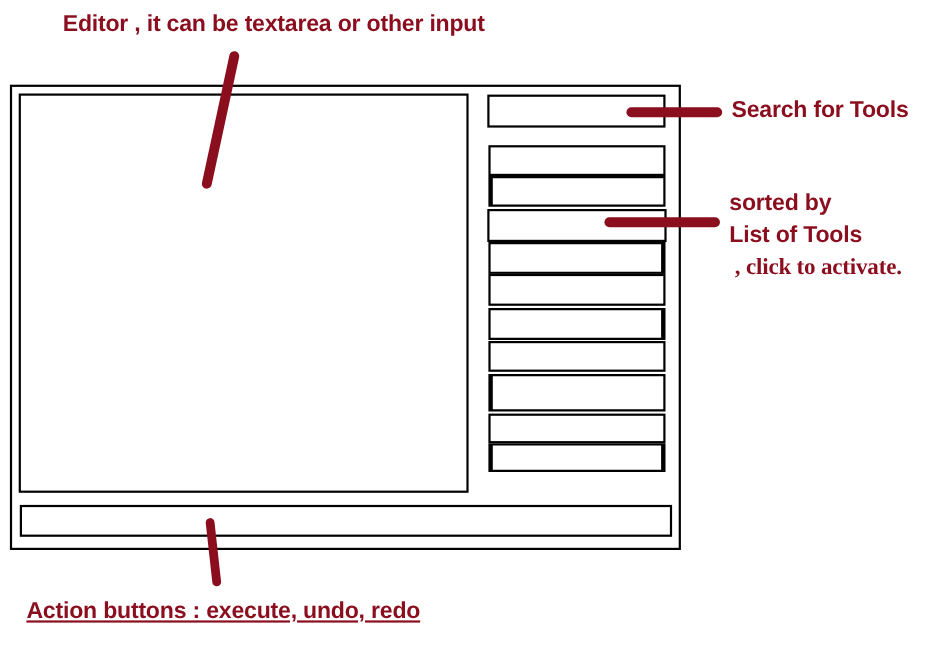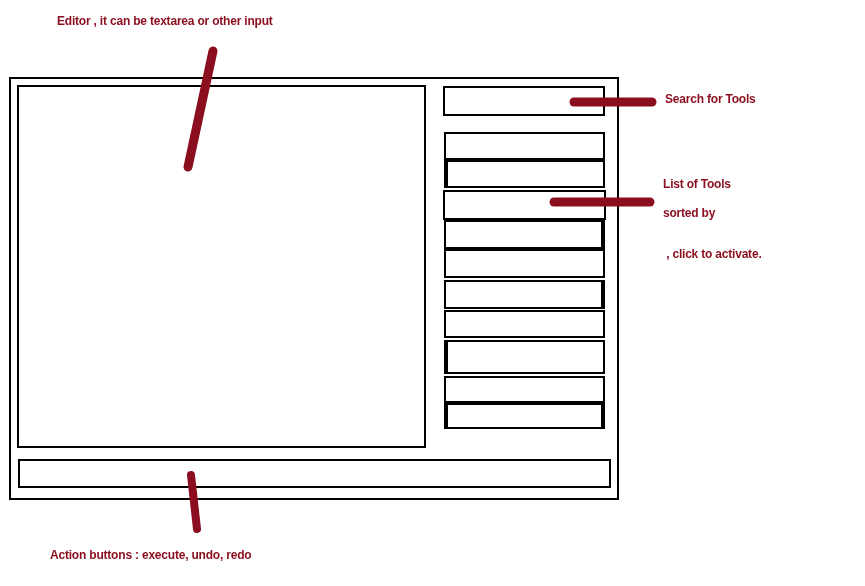--- a/index.html
+++ b/index.html
@@ -12,30 +12,30 @@
     position:relative;
     width:865px;height:586px;
     overflow:hidden;
     background:var(--bg);
     font-family:"Liberation Sans", sans-serif;
   }
   .ann{
     position:absolute;
     color:var(--accent);
     font-weight:700;
-    font-size:12px;
+    font-size:21px;
     letter-spacing:-0.2px;
     line-height:23px;
     white-space:nowrap;
   }
   .ann-editor{left:57px;top:10px;}
   .ann-search{left:665px;top:88px;}
   .ann-list{left:663px;top:170px;line-height:29px;}
-  .ann-list .activate{margin-top:12px;white-space:pre;}
-  .ann-actions{left:50px;top:544px;}
+  .ann-list .activate{margin-top:0;white-space:pre;font-family:Liberation Serif, serif;}
+  .ann-actions{left:24px;top:544px;text-decoration:underline;}
 
   .box{
     position:absolute;
     box-sizing:border-box;
     border:2px solid var(--line);
     background:var(--bg);
   }
   .outer-box{left:9px;top:77px;width:610px;height:423px;}
   .editor-box{left:17px;top:85px;width:409px;height:363px;}
   .search-box{left:443px;top:86px;width:162px;height:30px;}
@@ -104,20 +104,20 @@
   <svg class="strokes" viewBox="0 0 865 586" xmlns="http://www.w3.org/2000/svg">
     <line x1="213" y1="51" x2="188" y2="167" stroke-width="9"></line>
     <line x1="574" y1="102" x2="652" y2="102" stroke-width="9"></line>
     <line x1="554" y1="202" x2="650" y2="202" stroke-width="9"></line>
     <line x1="191" y1="475" x2="197" y2="529" stroke-width="8"></line>
   </svg>
 
   <div class="ann ann-search">Search for Tools</div>
 
   <div class="ann ann-list">
+    <div>sorted by</div>
     <div>List of Tools</div>
-    <div>sorted by</div>
     <div class="activate"> , click to activate.</div>
   </div>
 
   <div class="ann ann-actions">Action buttons : execute, undo, redo</div>
 
 </div>
 
 </body></html>

